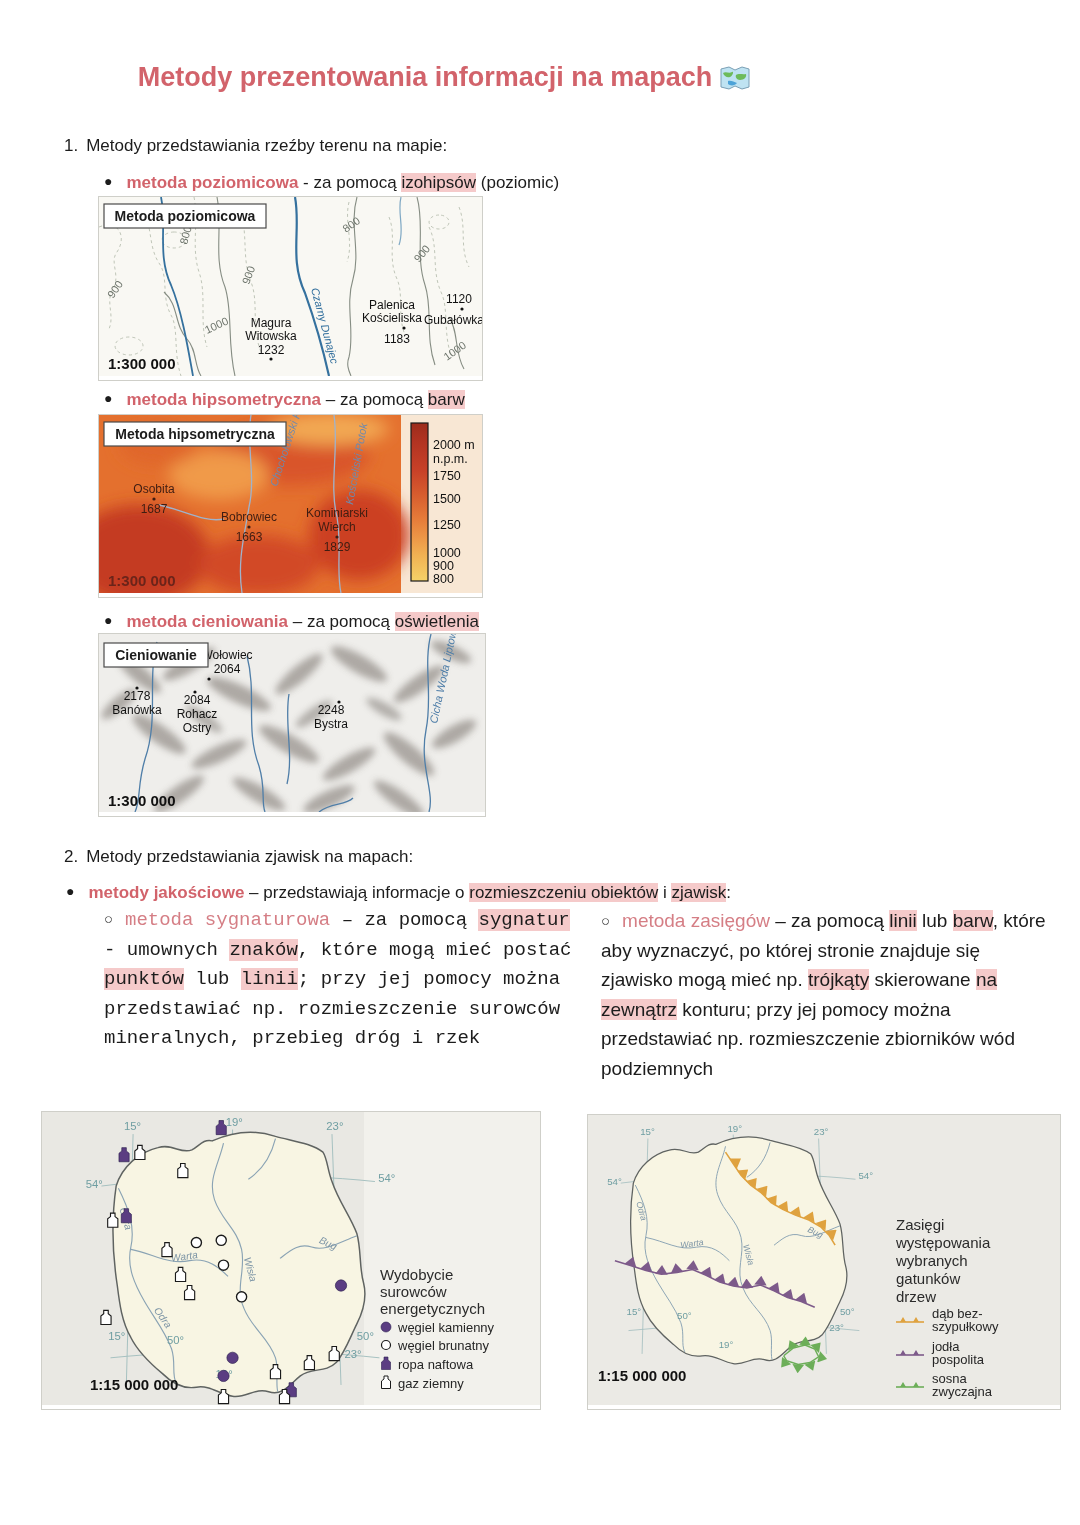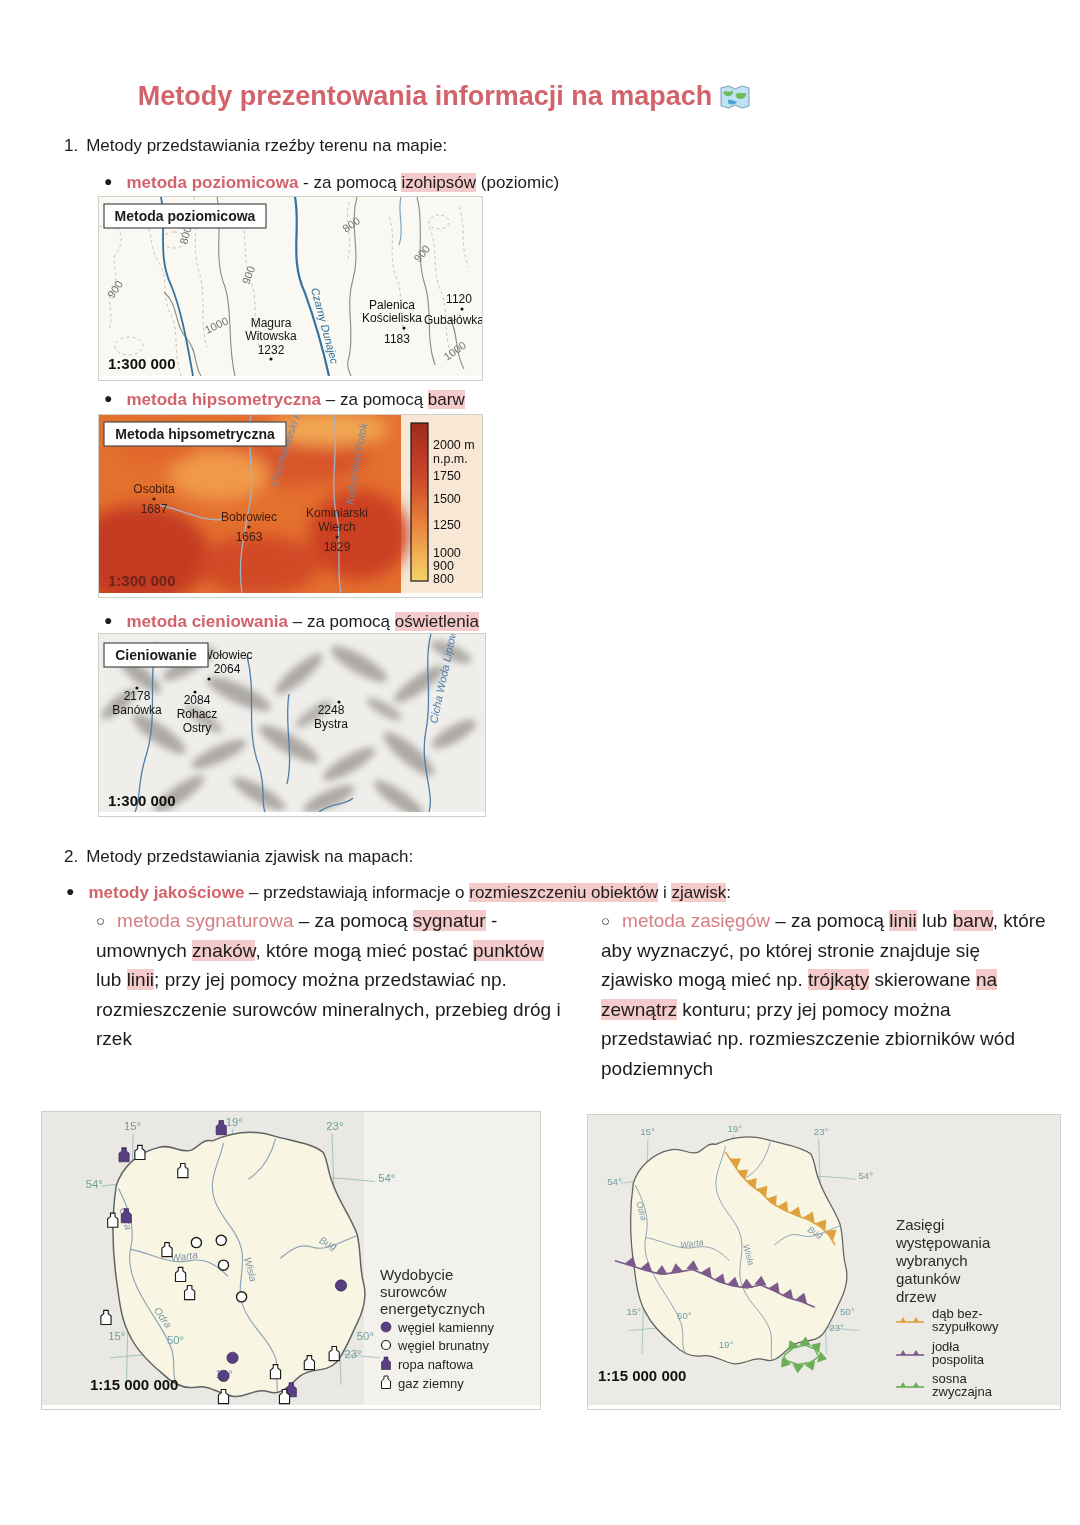--- a/index.html
+++ b/index.html
@@ -1,19 +1,19 @@
 <!DOCTYPE html>
 <html><head>
 <meta charset="utf-8">
 <style>
   html,body{margin:0;padding:0;background:#ffffff;}
   body{font-family:"Liberation Sans",sans-serif;color:#1c1c1c;}
   #page{position:relative;width:1080px;height:1525px;background:#fff;overflow:hidden;}
   .abs{position:absolute;}
-  #doc-title{left:0;top:62px;width:888px;text-align:center;font-size:27px;font-weight:bold;color:#d2636b;margin-top:19px;}
+  #doc-title{left:0;top:62px;width:888px;text-align:center;font-size:27px;font-weight:bold;color:#d2636b;}
   #doc-title .ticon{display:inline-block;vertical-align:-4px;margin-left:8px;}
   .body-line{font-size:17px;line-height:29px;}
   .red-bold{color:#d2636b;font-weight:bold;}
   .red{color:#d57e85;}
   .hl{background:#f5caca;}
   .num{margin-right:8px;}
   .b-dot::before{content:"●";font-size:14px;margin-right:14px;vertical-align:2px;}
   .b-circ::before{content:"○";font-size:15px;margin-right:12px;vertical-align:1px;color:#3c3c3c;}
   .col{font-size:19px;line-height:29.5px;}
   figure{margin:0;}
@@ -236,21 +236,21 @@
       <text class="boxlbl" x="57" y="26" text-anchor="middle">Cieniowanie</text>
       <text class="scl" x="9" y="172" fill="#101010">1:300 000</text>
     </svg>
   </figure>
 
   <div class="abs body-line" style="left:64px;top:842px;">
     <span class="num">2.</span><span>Metody przedstawiania zjawisk na mapach:</span>
   </div>
   <div class="abs body-line b-dot" style="left:66px;top:877px;"><span><span class="red-bold">metody jakościowe</span><span> – przedstawiają informacje o </span><span class="hl">rozmieszczeniu obiektów</span><span> i </span><span class="hl">zjawisk</span><span>:</span></span></div>
 
-  <div class="abs col" style="left:96px;top:906px;width:468px;">
+  <div class="abs col" style="left:104px;top:906px;width:468px;font-family:Liberation Mono, monospace;">
     <span class="b-circ"></span><span><span class="red">metoda sygnaturowa</span><span> – za pomocą </span><span class="hl">sygnatur</span><span> - umownych </span><span class="hl">znaków</span><span>, które mogą mieć postać </span><span class="hl">punktów</span><span> lub </span><span class="hl">linii</span><span>; przy jej pomocy można przedstawiać np. rozmieszczenie surowców mineralnych, przebieg dróg i rzek</span></span>
   </div>
   <div class="abs col" style="left:601px;top:906px;width:452px;">
     <span class="b-circ"></span><span><span class="red">metoda zasięgów</span><span> – za pomocą </span><span class="hl">linii</span><span> lub </span><span class="hl">barw</span><span>, które aby wyznaczyć, po której stronie znajduje się zjawisko mogą mieć np. </span><span class="hl">trójkąty</span><span> skierowane </span><span class="hl">na zewnątrz</span><span> konturu; przy jej pomocy można przedstawiać np. rozmieszczenie zbiorników wód podziemnych</span></span>
   </div>
 
   <figure class="abs mapfig" style="left:42px;top:1112px;">
     <svg width="498" height="293" viewBox="0 0 498 293">
       <rect width="498" height="293" fill="#e9e8e3"></rect>
       <rect x="322" y="0" width="176" height="293" fill="#f2f1ec"></rect>

